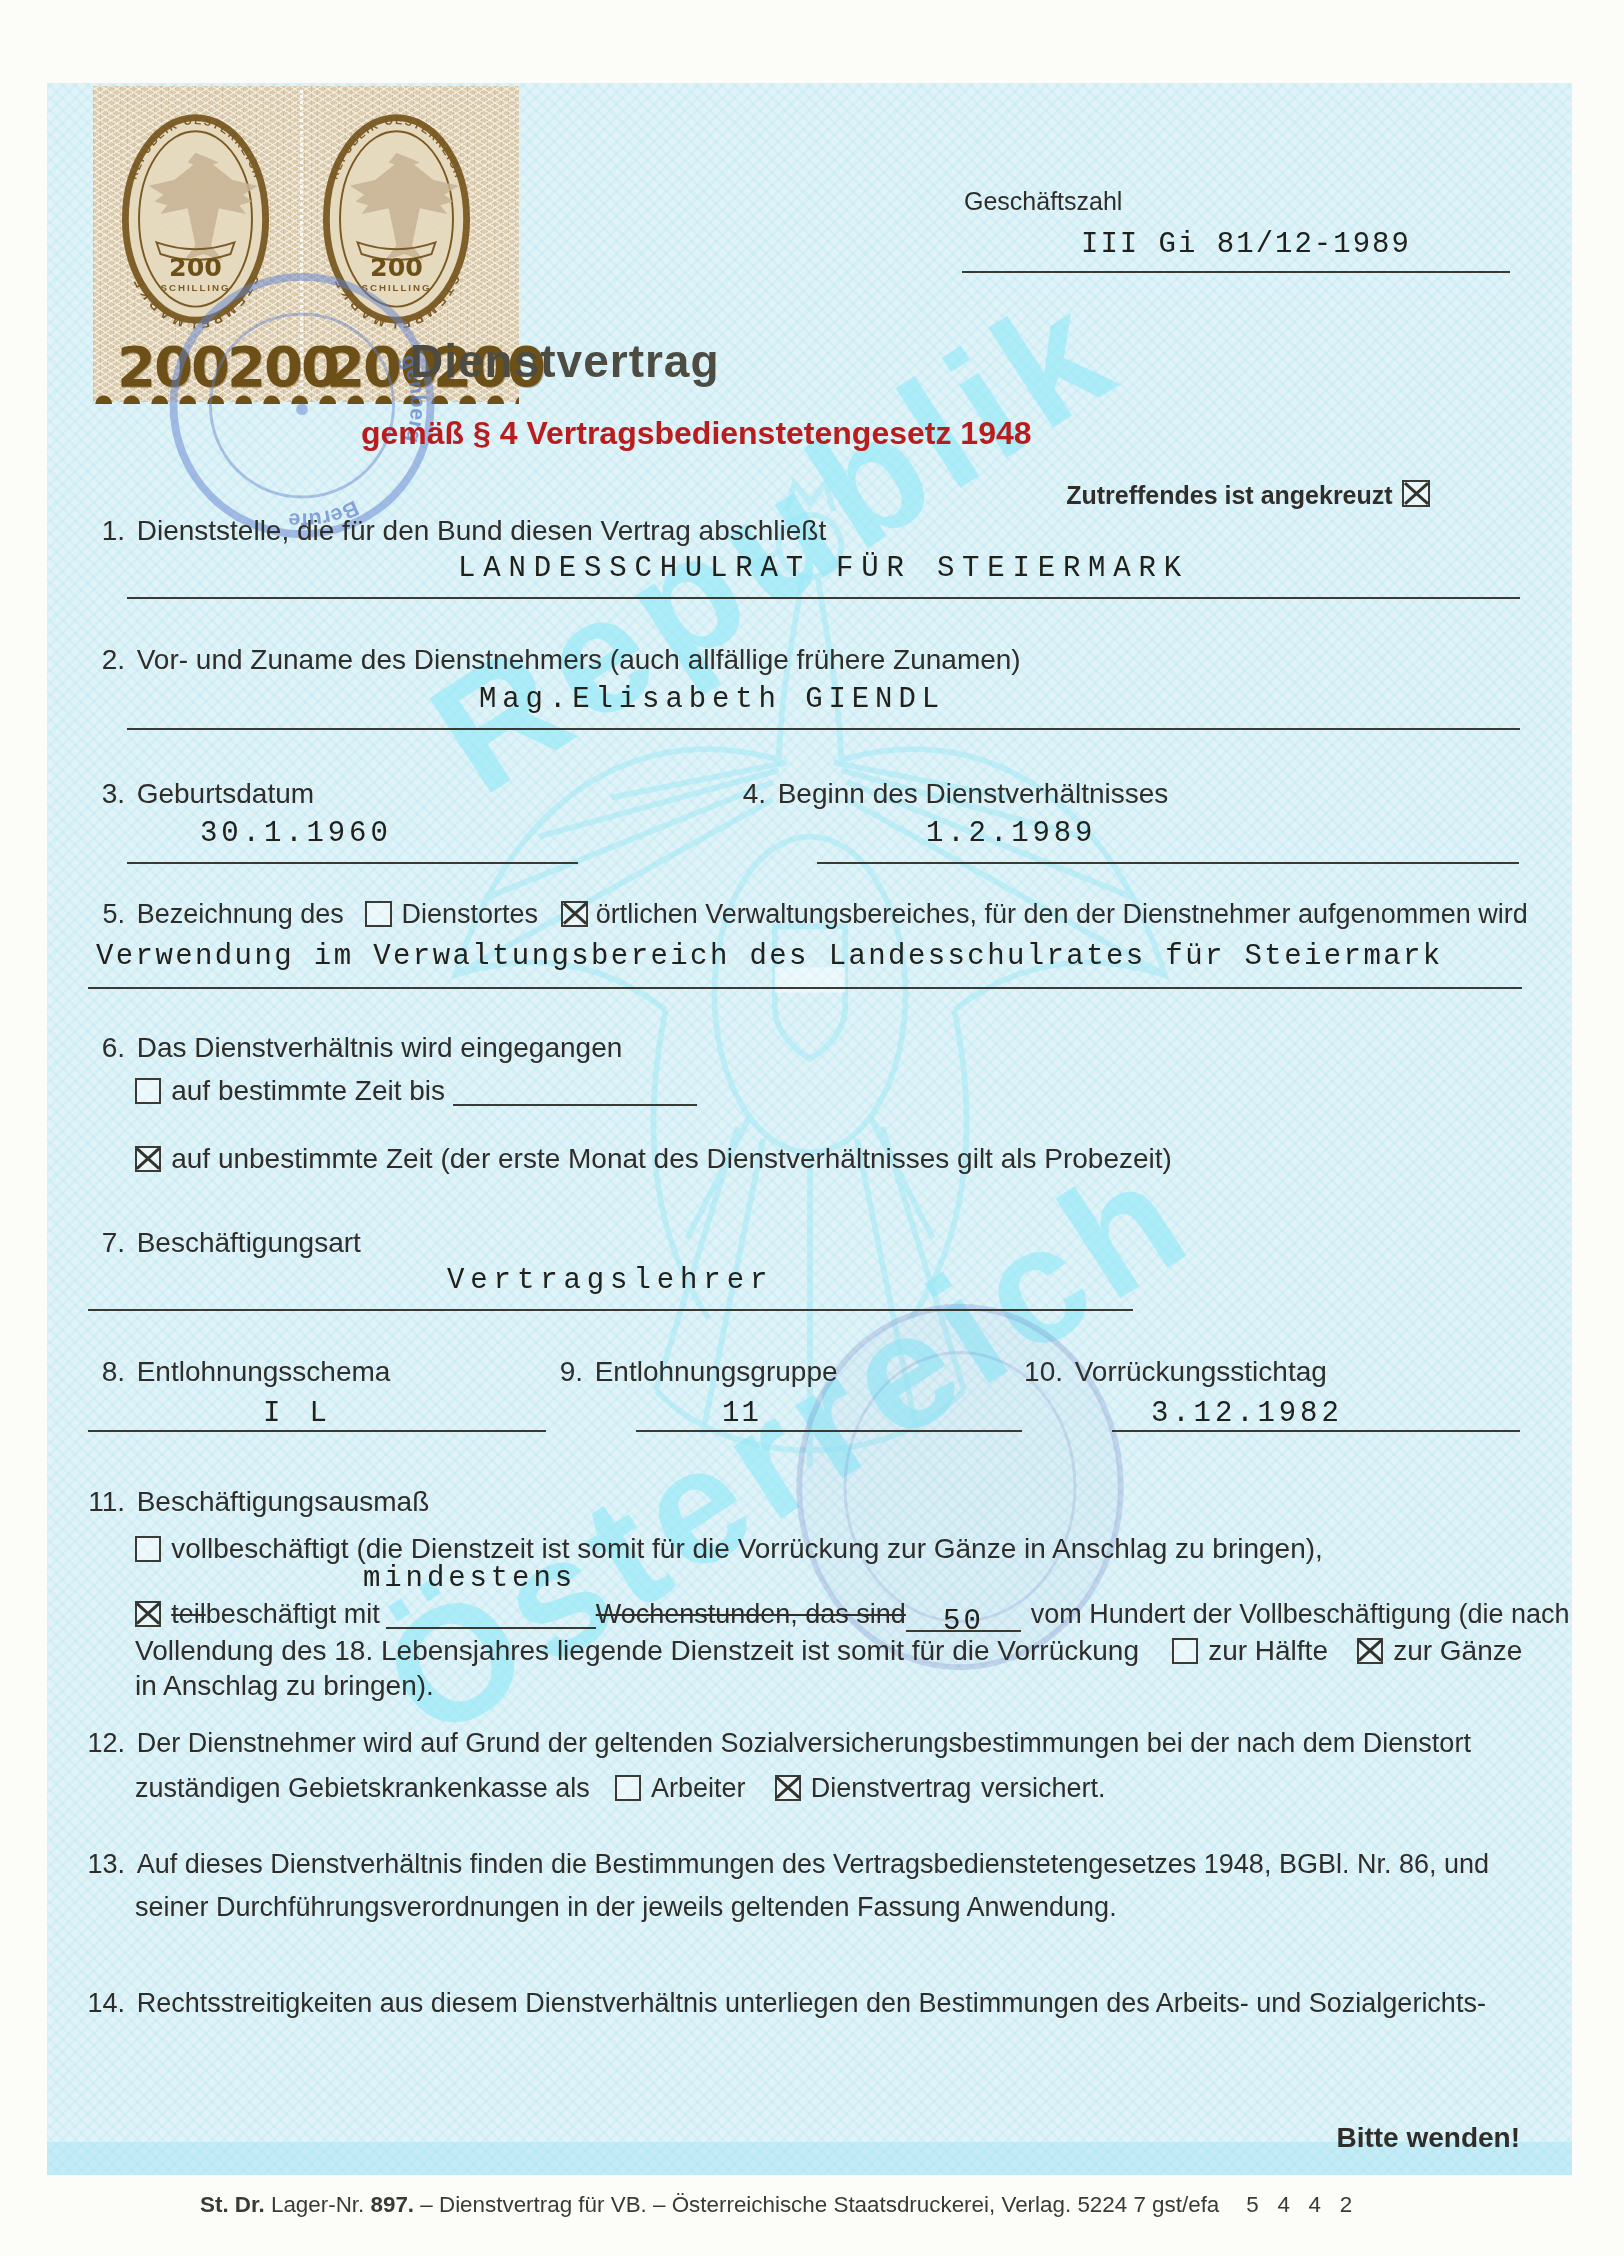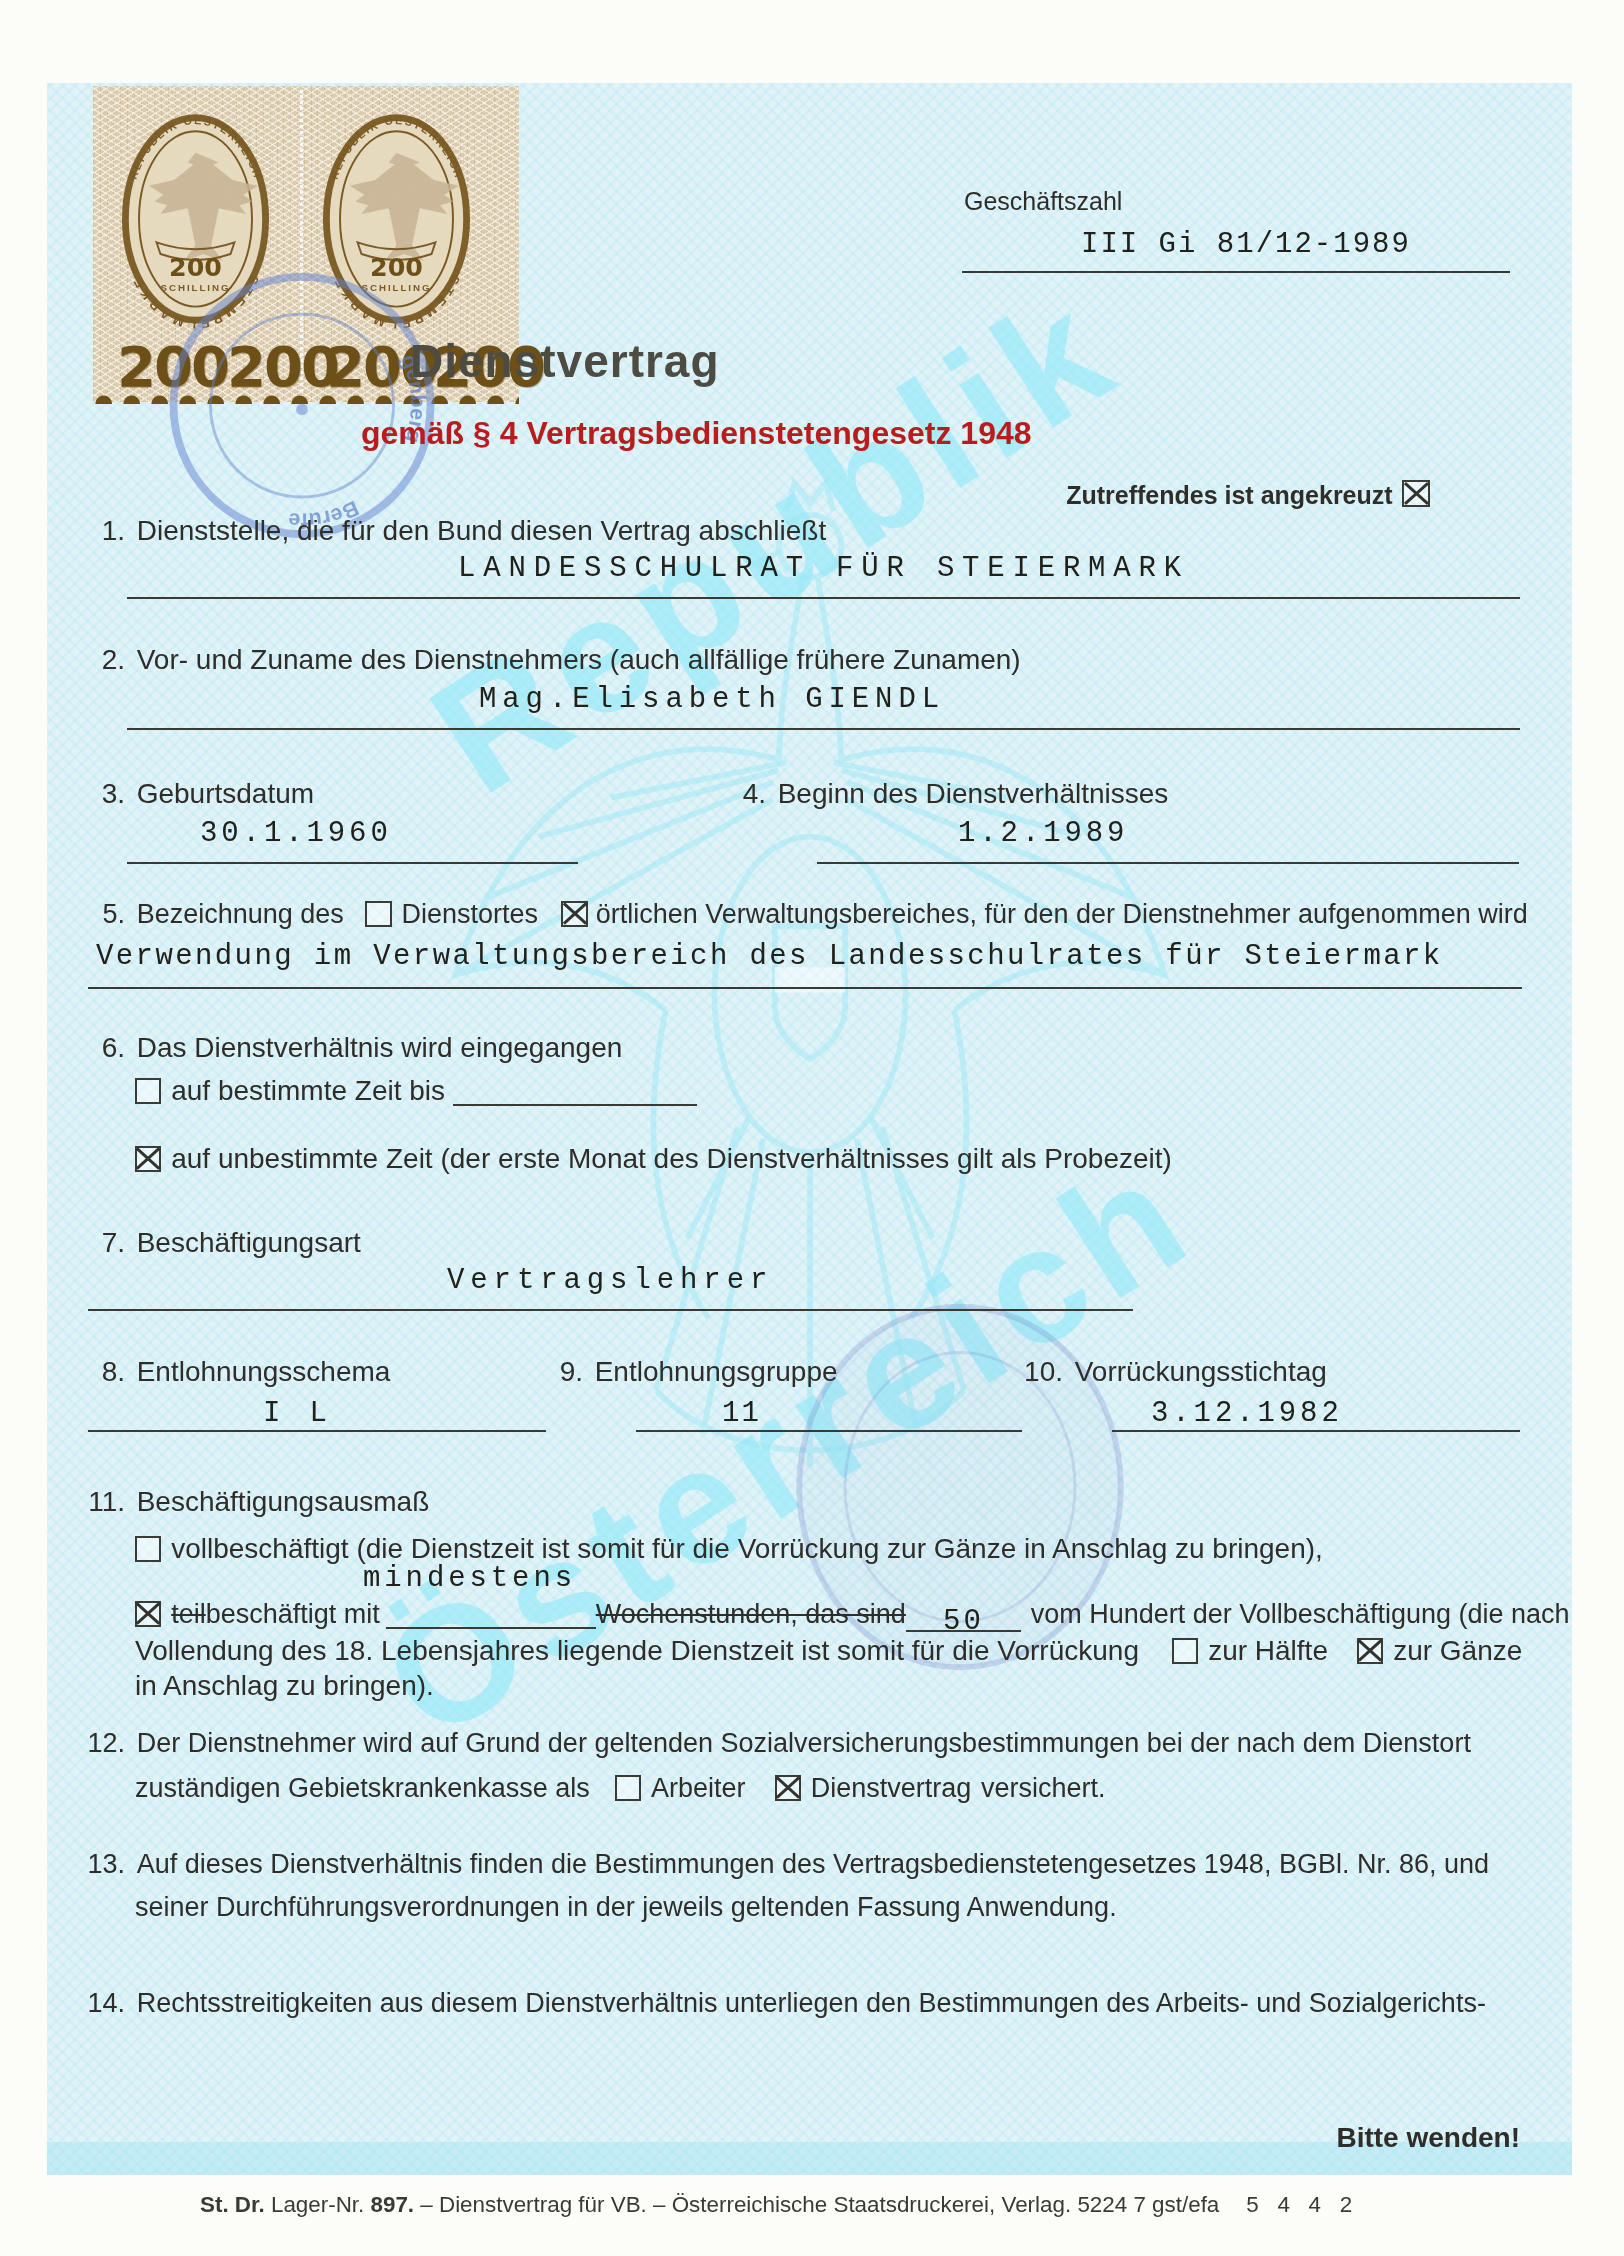--- a/index.html
+++ b/index.html
@@ -181,21 +181,21 @@
 
   <div class="row" style="left:70px;top:778px">
     <span class="num">3.</span><span>Geburtsdatum</span>
   </div>
   <div class="typed" style="left:200px;top:817px;letter-spacing:3.9px">30.1.1960</div>
   <div class="ul" style="left:127px;top:862px;width:451px"></div>
 
   <div class="row" style="left:727px;top:778px">
     <span class="num" style="width:39px">4.</span><span>Beginn des Dienstverhältnisses</span>
   </div>
-  <div class="typed" style="left:958px;top:817px;letter-spacing:3.9px">1.2.1989</div>
+  <div class="typed" style="left:926px;top:817px;letter-spacing:3.9px">1.2.1989</div>
   <div class="ul" style="left:817px;top:862px;width:702px"></div>
 
   <div class="row sm" style="left:70px;top:899px">
     <span class="num">5.</span><span>Bezeichnung des</span><span class="cb" style="margin:0 9.8px 0 21.5px"></span><span>Dienstortes</span><span class="cb x" style="margin:0 7.8px 0 23.4px"></span><span>örtlichen Verwaltungsbereiches, für den der Dienstnehmer aufgenommen wird</span>
   </div>
   <div class="typed" style="left:96px;top:940px;letter-spacing:2.4px">Verwendung im Verwaltungsbereich des Landesschulrates für Steiermark</div>
   <div class="ul" style="left:88px;top:987px;width:1434px"></div>
 
   <div class="row" style="left:70px;top:1032px">
     <span class="num">6.</span><span>Das Dienstverhältnis wird eingegangen</span>

